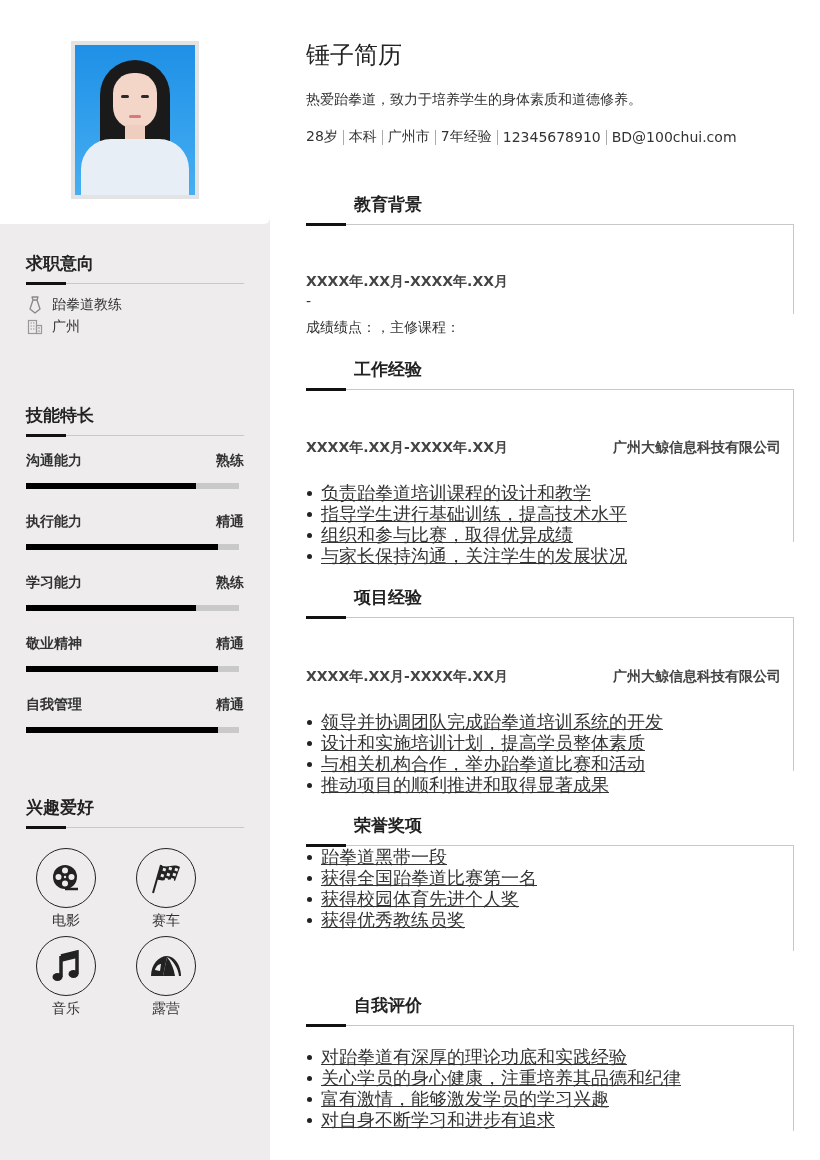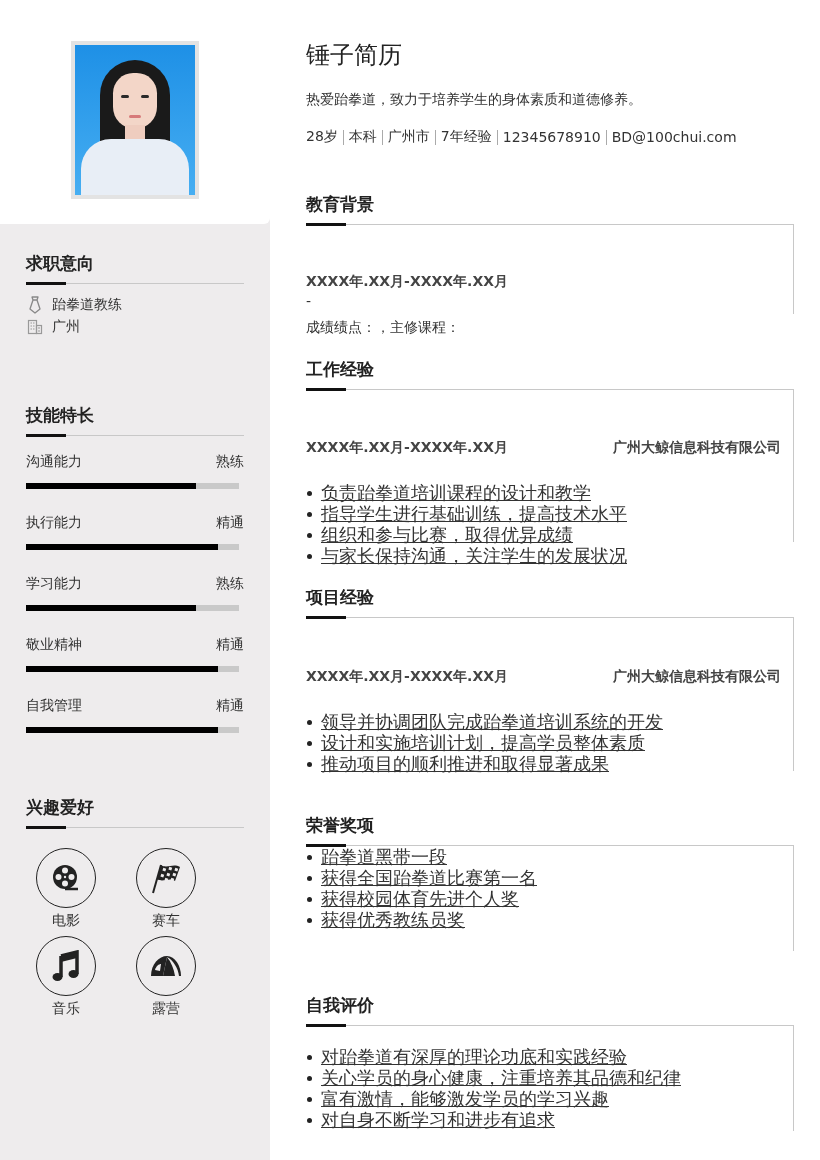--- a/index.html
+++ b/index.html
@@ -21,39 +21,39 @@
   .side-section { position: absolute; left: 26px; width: 218px; }
   .side-title { font-size: 17px; font-weight: bold; color: #222; height: 26px; line-height: 26px; }
   .side-rule { position: relative; height: 2px; margin-top: 6px; }
   .side-rule .thin { position: absolute; left: 0; right: 0; top: 1px; height: 1px; background: #c8c8c8; }
   .side-rule .thick { position: absolute; left: 0; top: 0; width: 40px; height: 3px; background: #111; }
 
   .intent-row { display: flex; align-items: center; height: 22px; margin-top: 0; font-size: 14px; color: #333; }
   .intent-row .ico { width: 18px; height: 18px; margin-right: 8px; display: flex; align-items: center; justify-content: center; }
 
   .skill { margin-top: 16px; }
-  .skill-head { display: flex; justify-content: space-between; align-items: center; font-size: 14px; color: #333; height: 20px; }
+  .skill-head { display: flex; justify-content: space-between; align-items: flex-start; font-size: 14px; color: #333; height: 20px; font-weight: bold; }
   .skill-head .lvl { font-size: 14px; color: #333; }
   .skill-bar { margin-top: 11px; width: 213px; height: 6px; background: #c9c9c9; position: relative; }
   .skill-bar .fill { position: absolute; left: 0; top: 0; height: 6px; background: #000; }
 
   .hobbies { display: grid; grid-template-columns: 100px 100px; row-gap: 6px; margin-top: 20px; margin-left: 10px; }
   .hobby { display: flex; flex-direction: column; align-items: flex-start; }
   .hobby .circle { width: 60px; height: 60px; border: 1.5px solid #222; border-radius: 50%; display: flex; align-items: center; justify-content: center; }
   .hobby .lbl { width: 60px; text-align: center; font-size: 14px; color: #333; margin-top: 4px; }
 
   
   .main { position: absolute; left: 306px; top: 0; width: 488px; }
   .name { position: absolute; top: 36px; left: 0; font-size: 24px; color: #222; line-height: 38px; }
   .motto { position: absolute; top: 91px; left: 0; font-size: 14px; color: #333; }
   .info { position: absolute; top: 128px; left: 0; font-size: 14px; color: #333; display: flex; align-items: center; white-space: nowrap; }
   .info .sep { display: inline-block; width: 1px; height: 15px; background: #aaa; margin: 0 5px; }
 
   .section { position: absolute; left: 0; width: 488px; }
-  .sec-title { font-size: 17px; font-weight: bold; color: #222; height: 26px; line-height: 26px; }
+  .sec-title { font-size: 17px; font-weight: bold; color: #222; height: 26px; line-height: 26px; margin-left: 48px; }
   .sec-rule { position: relative; height: 3px; margin-top: 6px; }
   .sec-rule .thick { position: absolute; left: 0; top: 0; width: 40px; height: 3px; background: #111; }
   .sec-box { border-top: 1px solid #c8c8c8; border-right: 1px solid #c8c8c8; margin-top: -2px; padding-right: 12px; }
   .row-head { display: flex; justify-content: space-between; font-size: 14px; font-weight: bold; color: #444; height: 20px; line-height: 20px; margin-top: 27px; }
   .plain { font-size: 14px; color: #333; line-height: 20px; }
   ul.bullets { list-style: none; }
   ul.bullets li { position: relative; padding-left: 15px; font-size: 18px; color: #333; line-height: 21px; text-decoration: underline; }
   ul.bullets li::before { content: ""; position: absolute; left: 1px; top: 9px; width: 5px; height: 5px; border-radius: 50%; background: #222; }
 </style>
 </head>
@@ -280,20 +280,21 @@
         <div class="thick"></div>
       </div>
     <div class="sec-box" style="height:154px; padding-top:21px">
       <div class="row-head">
           <span>XXXX年.XX月-XXXX年.XX月</span>
           <span>广州大鲸信息科技有限公司</span>
         </div>
       <ul class="bullets" style="margin-top:25px">
         <li>领导并协调团队完成跆拳道培训系统的开发</li>
         <li>设计和实施培训计划，提高学员整体素质</li>
+        <li>与相关机构合作，举办跆拳道比赛和活动</li>
         <li>推动项目的顺利推进和取得显著成果</li>
       </ul>
     </div>
   </div>
 
   <div class="section" style="top:812px">
     <div class="sec-title">荣誉奖项</div>
     <div class="sec-rule">
         <div class="thick"></div>
       </div>

